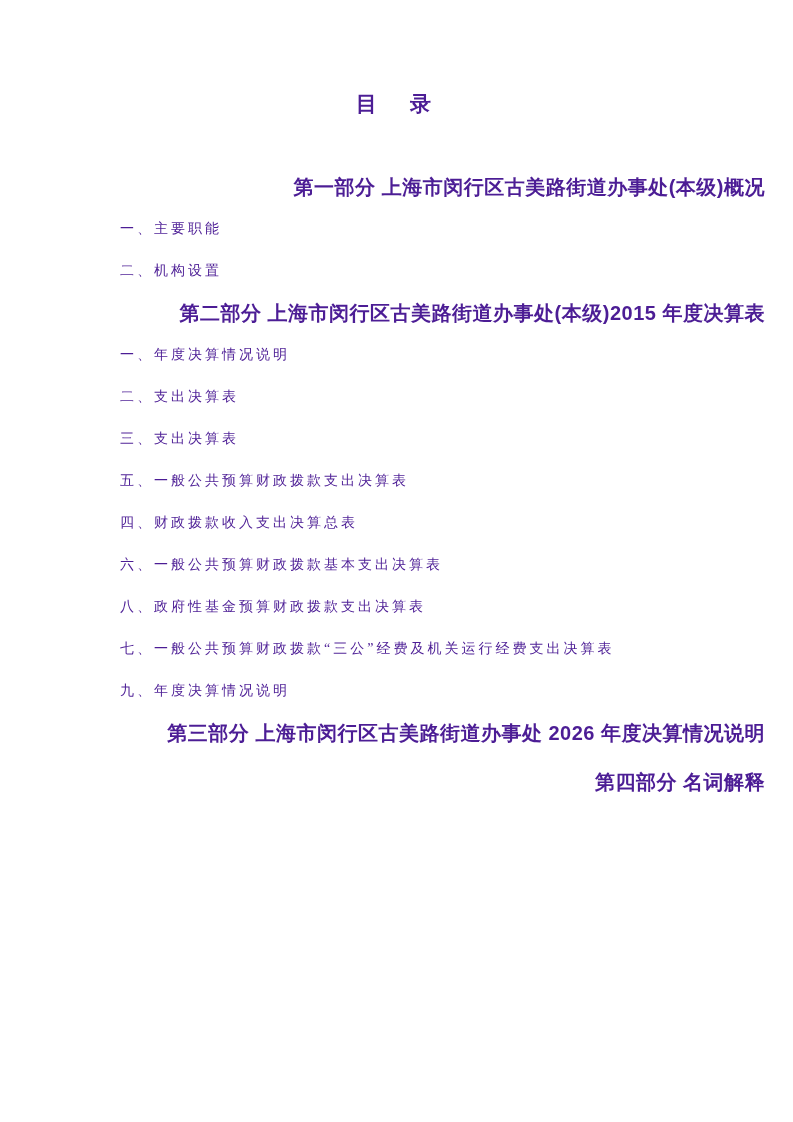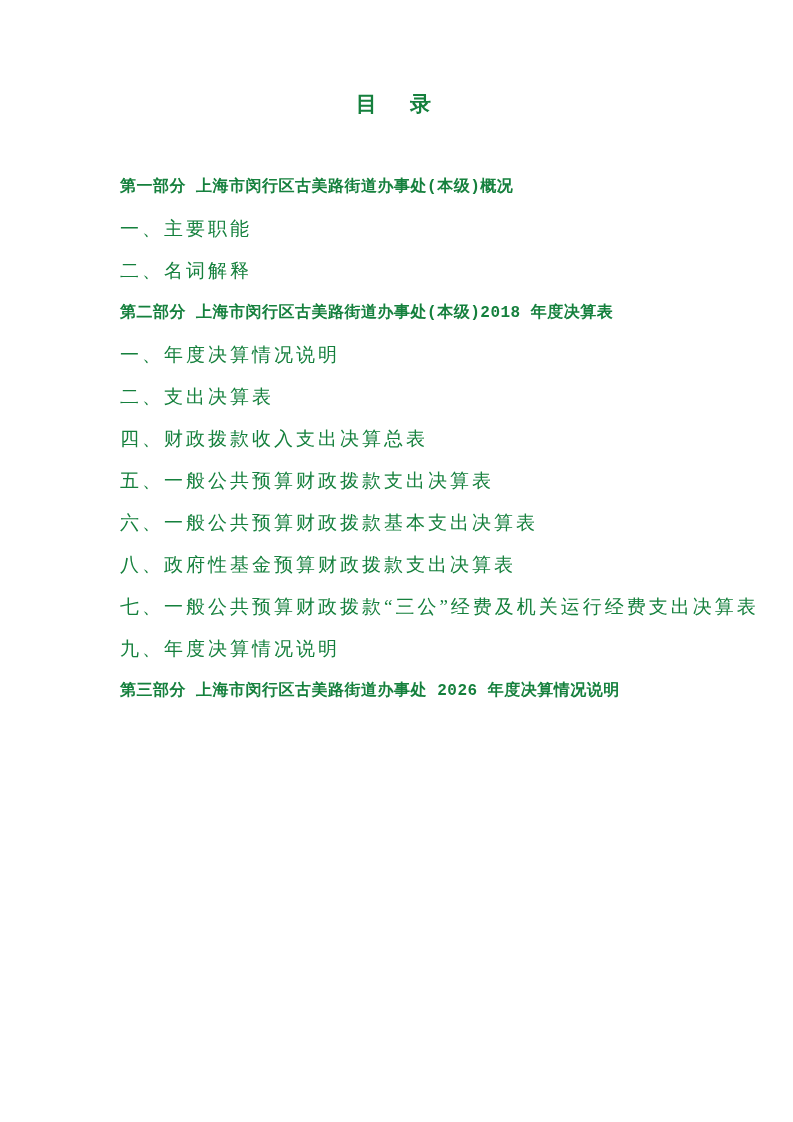--- a/index.html
+++ b/index.html
@@ -5,21 +5,21 @@
   html, body {
     margin: 0;
     padding: 0;
     background: #ffffff;
   }
   .page {
     position: relative;
     width: 793px;
     height: 1122px;
     background: #ffffff;
-    color: #15803d;
+    color: #4c1d95;
     overflow: hidden;
     font-family: "Liberation Sans", sans-serif;
   }
   .doc-title {
     padding-top: 90px;
     text-align: center;
     font-size: 21px;
     font-weight: bold;
     letter-spacing: 6px;
     line-height: 28px;
@@ -29,51 +29,54 @@
     margin-top: 48px;
     margin-left: 120px;
     width: 645px;
   }
   .toc-entry {
     line-height: 42px;
     white-space: normal;
     word-break: break-all;
   }
   .toc-entry.part {
-    font-family: Liberation Mono, monospace;
+    font-family: Liberation Sans, sans-serif;
     font-weight: bold;
-    font-size: 16px;
+    font-size: 20px;
     letter-spacing: 0.5px;
+    text-align: right;
   }
   .toc-entry.item {
     font-family: "Liberation Serif", serif;
     font-weight: normal;
-    font-size: 19px;
+    font-size: 14px;
     letter-spacing: 3px;
   }
   .toc-entry.last-part {
     margin-top: 7px;
   }
 </style>
 </head>
 <body>
 
 <div class="page">
 
   <div class="doc-title">目　录</div>
 
   <div class="toc">
     <div class="toc-entry part">第一部分 上海市闵行区古美路街道办事处(本级)概况</div>
     <div class="toc-entry item">一、主要职能</div>
-    <div class="toc-entry item">二、名词解释</div>
-    <div class="toc-entry part">第二部分 上海市闵行区古美路街道办事处(本级)2018 年度决算表</div>
+    <div class="toc-entry item">二、机构设置</div>
+    <div class="toc-entry part">第二部分 上海市闵行区古美路街道办事处(本级)2015 年度决算表</div>
     <div class="toc-entry item">一、年度决算情况说明</div>
     <div class="toc-entry item">二、支出决算表</div>
+    <div class="toc-entry item">三、支出决算表</div>
+    <div class="toc-entry item">五、一般公共预算财政拨款支出决算表</div>
     <div class="toc-entry item">四、财政拨款收入支出决算总表</div>
-    <div class="toc-entry item">五、一般公共预算财政拨款支出决算表</div>
     <div class="toc-entry item">六、一般公共预算财政拨款基本支出决算表</div>
     <div class="toc-entry item">八、政府性基金预算财政拨款支出决算表</div>
     <div class="toc-entry item">七、一般公共预算财政拨款“三公”经费及机关运行经费支出决算表</div>
     <div class="toc-entry item">九、年度决算情况说明</div>
     <div class="toc-entry part">第三部分 上海市闵行区古美路街道办事处 2026 年度决算情况说明</div>
+    <div class="toc-entry part last-part">第四部分 名词解释</div>
   </div>
 
 </div>
 
 </body></html>

